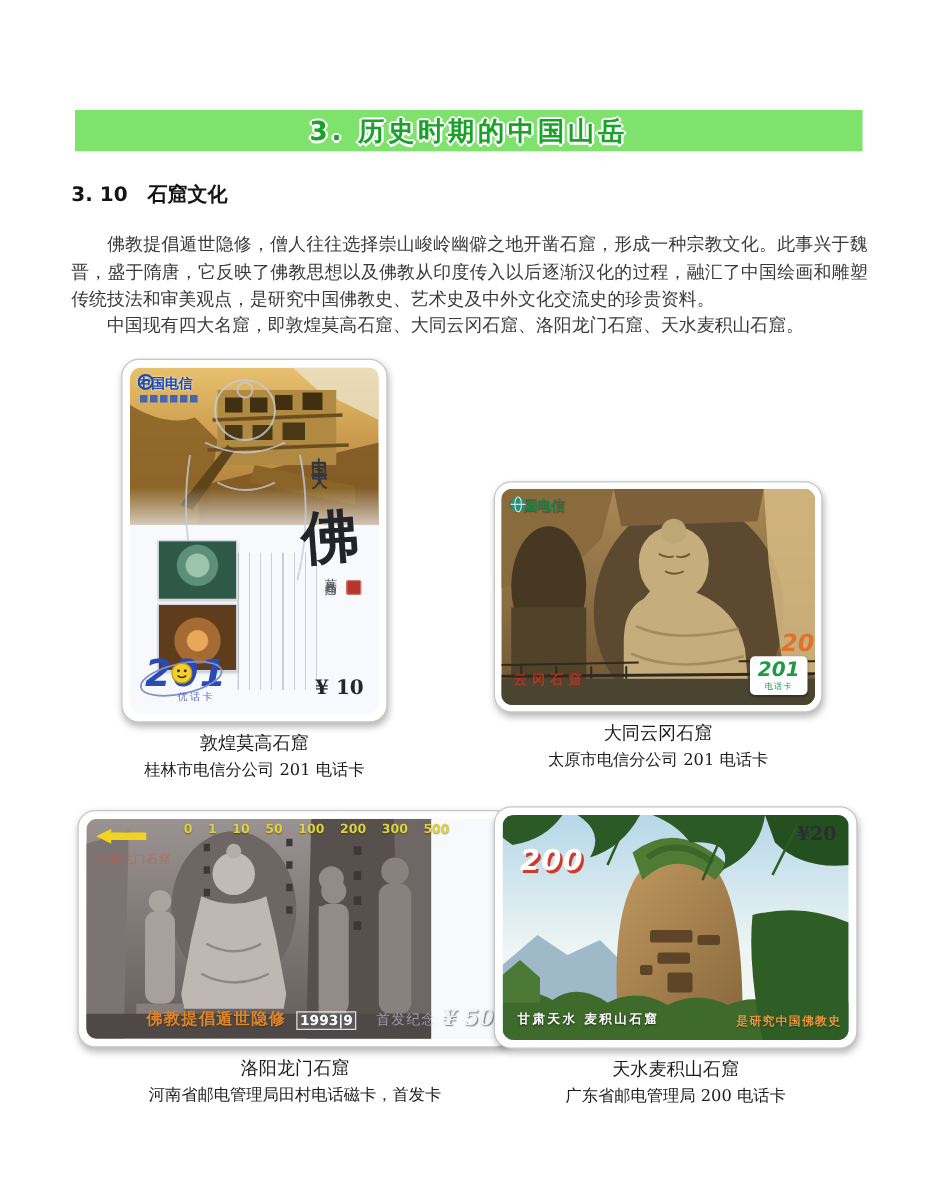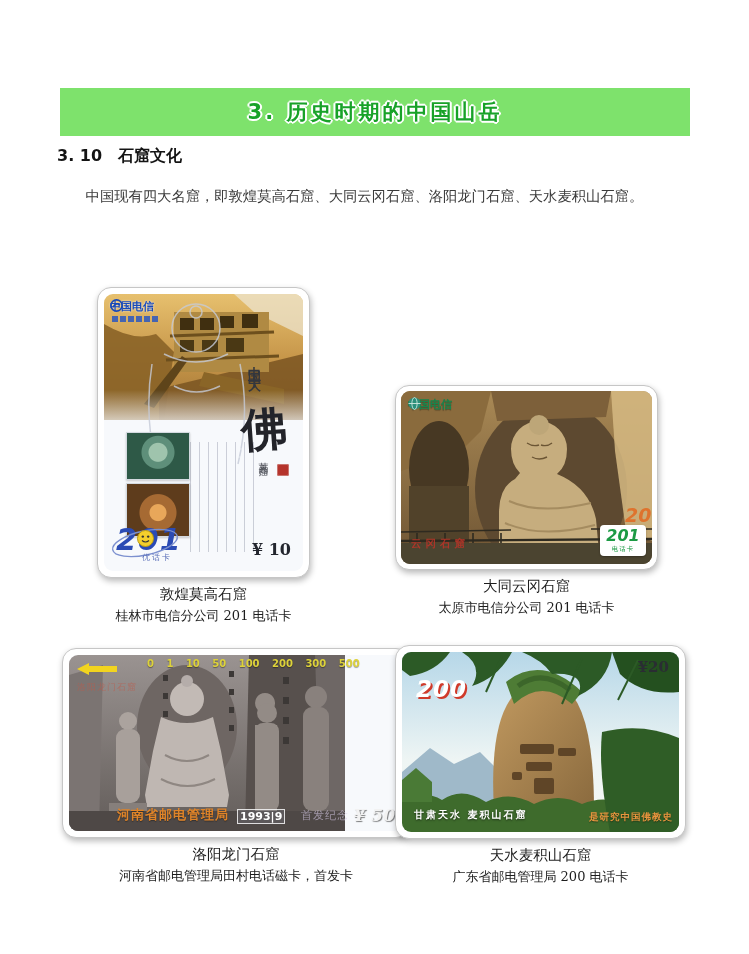--- a/index.html
+++ b/index.html
@@ -1,20 +1,20 @@
 <!DOCTYPE html>
 <html><head>
 <meta charset="utf-8">
 <style>
   html,body{margin:0;padding:0;background:#ffffff;}
   .page{position:relative;width:749px;height:954px;background:#fff;overflow:hidden;
         font-family:"DejaVu Sans","Liberation Sans",sans-serif;color:#222;}
 
   
-  .banner{position:absolute;left:60px;top:88px;width:630px;height:48px;background:#7ee26c;
+  .banner{position:absolute;left:60px;top:88px;width:630px;height:33px;background:#7ee26c;
           display:flex;align-items:center;justify-content:center;}
   .banner .t{font-size:21px;font-weight:bold;color:#18a228;letter-spacing:3px;
     text-shadow:-2px 0 0 #fff,2px 0 0 #fff,0 -2px 0 #fff,0 2px 0 #fff,
                 -1px -1px 0 #fff,1px 1px 0 #fff,-1px 1px 0 #fff,1px -1px 0 #fff;}
 
   
   .section-head{position:absolute;left:57px;top:146px;font-size:16px;font-weight:bold;color:#141414;}
   .section-head .num{margin-right:16px;}
 
   
@@ -118,20 +118,21 @@
 
   <div class="banner">
     <span class="t">3.  历史时期的中国山岳</span>
   </div>
 
   <div class="section-head">
     <span class="num">3. 10</span><span>石窟文化</span>
   </div>
 
   <div class="body-text">
+    <p>佛教提倡遁世隐修，僧人往往选择崇山峻岭幽僻之地开凿石窟，形成一种宗教文化。此事兴于魏晋，盛于隋唐，它反映了佛教思想以及佛教从印度传入以后逐渐汉化的过程，融汇了中国绘画和雕塑传统技法和审美观点，是研究中国佛教史、艺术史及中外文化交流史的珍贵资料。</p>
     <p>中国现有四大名窟，即敦煌莫高石窟、大同云冈石窟、洛阳龙门石窟、天水麦积山石窟。</p>
   </div>
 
   <figure class="fig-mogao">
     <div class="card">
       <div class="photo">
 
         <svg width="199" height="126" viewBox="0 0 199 126" preserveAspectRatio="none">
           <defs>
             <linearGradient id="mg1" x1="0" y1="0" x2="0" y2="1">
@@ -327,21 +328,21 @@
           </g>
           <rect x="0" y="156" width="276" height="20" fill="#4e4846"></rect>
         </svg>
 
         <div class="abs l-arrow">
           <span class="tip"></span>
             <span class="bar"></span>
         </div>
         <div class="abs l-scale">0 1 10 50 100 200 300 500</div>
         <div class="abs l-corner">洛阳龙门石窟</div>
-        <div class="abs l-issuer">河南省邮电管理局</div>
+        <div class="abs l-issuer">佛教提倡遁世隐修</div>
         <div class="abs l-date">1993|9</div>
         <div class="abs l-commem">首发纪念</div>
         <div class="abs l-price">¥ 50</div>
       </div>
     </div>
     <figcaption>
       <div class="cap1">洛阳龙门石窟</div>
       <div class="cap2">河南省邮电管理局田村电话磁卡，首发卡</div>
     </figcaption>
   </figure>

